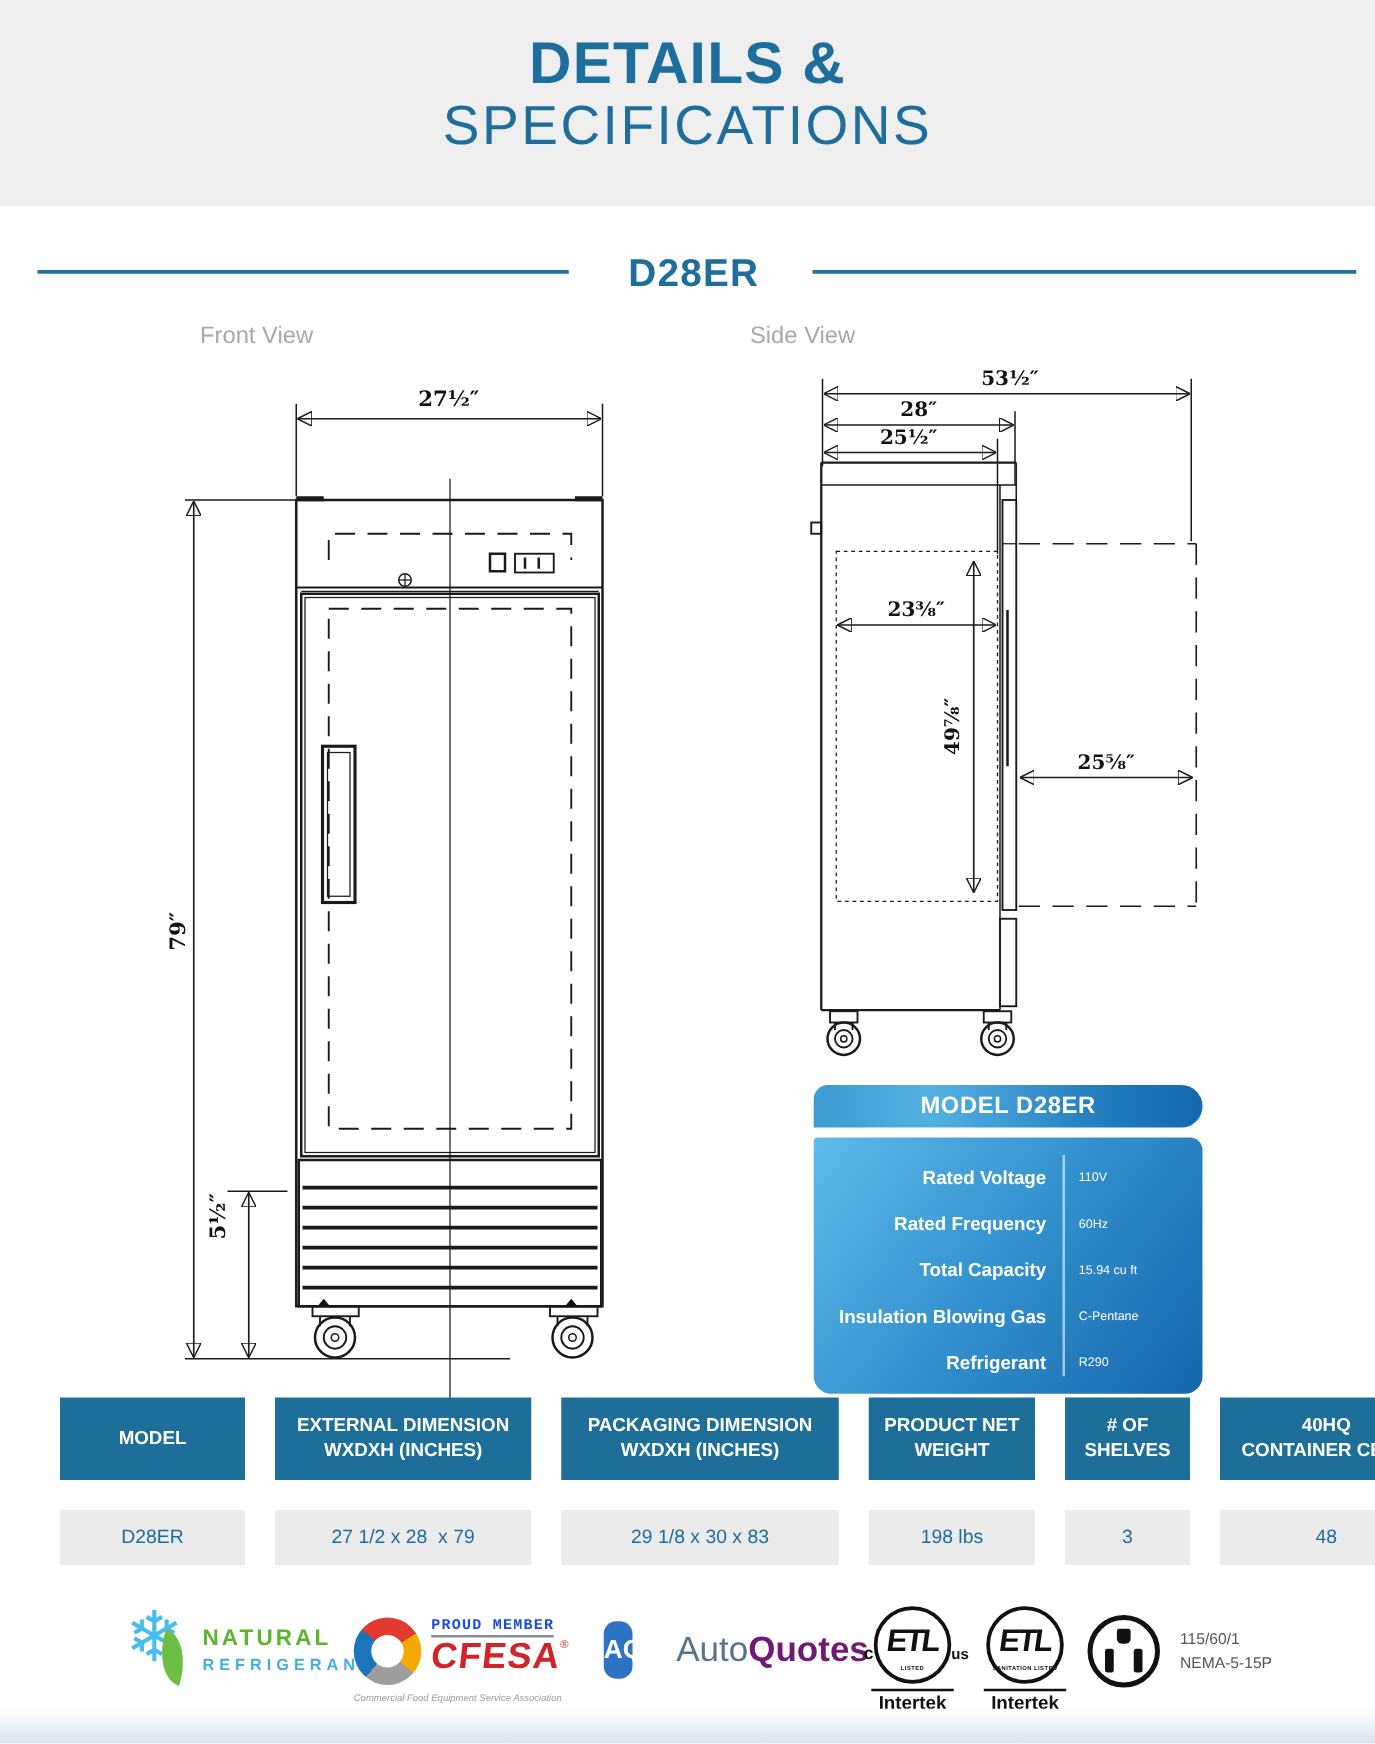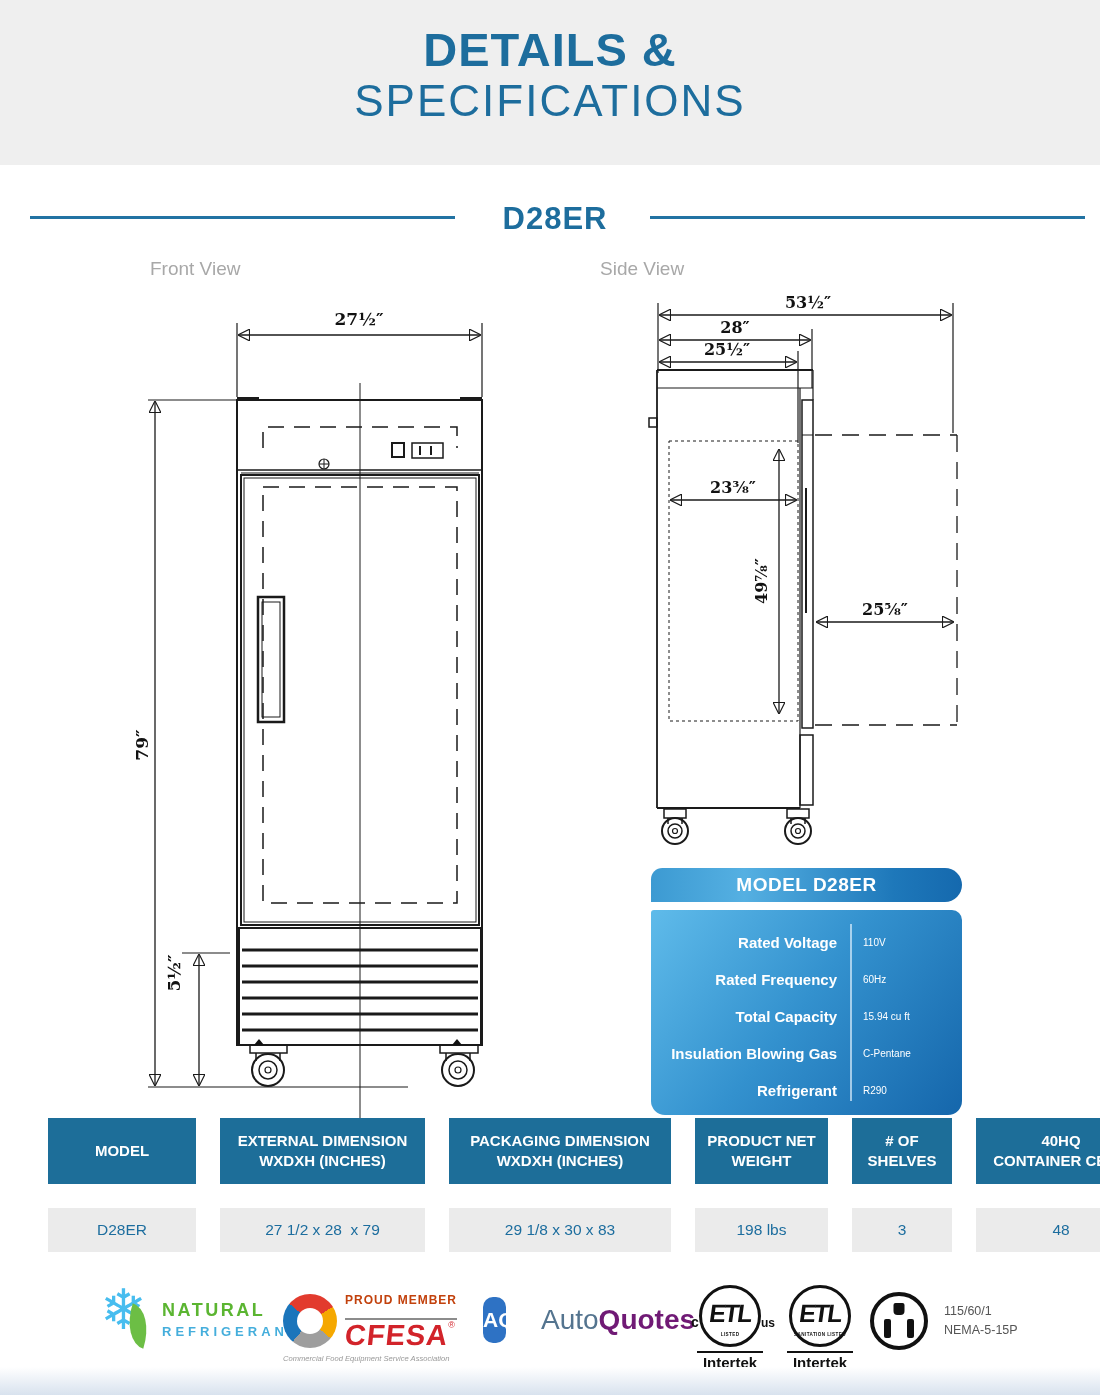--- a/index.html
+++ b/index.html
@@ -14,21 +14,21 @@
           font-size:44px;font-weight:400;letter-spacing:2px;color:#1d6d9d;}
 
   
   .rule{position:absolute;top:216px;height:3px;background:#2273a3;}
   .rule-left{left:30px;width:425px;}
   .rule-right{left:650px;width:435px;}
   .model-heading{position:absolute;left:460px;top:201px;width:190px;text-align:center;
                  font-size:31px;font-weight:700;letter-spacing:1px;color:#1d6d9d;}
 
   .view-label{position:absolute;font-size:19px;color:#a8a8a8;}
-  .front-view-label{left:150px;top:258px;}
+  .front-view-label{left:160px;top:258px;}
   .side-view-label{left:600px;top:258px;}
 
   
   svg{position:absolute;}
   svg line, svg path, svg rect, svg circle, svg polyline{stroke:#1a1a1a;fill:none;}
   .dim{font-family:"DejaVu Serif", serif;font-weight:bold;font-size:17px;fill:#111;
        text-anchor:middle;stroke:none;}
   .dim-s{font-size:16px;}
 
   
@@ -64,22 +64,22 @@
         border-radius:0 100% 0 100%;transform:rotate(18deg);}
   .nat-text{position:absolute;left:62px;top:12px;}
   .nat1{font-size:18px;font-weight:800;letter-spacing:2.5px;color:#5bb531;}
   .nat2{font-size:13px;font-weight:700;letter-spacing:4px;color:#45aedc;margin-top:3px;}
   
   .cfesa{left:283px;top:1288px;width:190px;height:76px;}
   .cfesa-ring{position:absolute;left:0;top:6px;width:54px;height:54px;border-radius:50%;
       background:conic-gradient(from 220deg,#1b75bb 0 25%,#e23b2e 25% 55%,#f5a800 55% 75%,#9e9e9e 75% 100%);}
   .cfesa-hole{position:absolute;left:14px;top:14px;width:26px;height:26px;border-radius:50%;background:#fff;}
   .cfesa-right{position:absolute;left:62px;top:2px;width:130px;}
-  .cfesa-member{font-size:12px;font-weight:700;letter-spacing:1px;color:#c2410c;
-      border-bottom:2px solid #8c8c8c;display:inline-block;padding-bottom:11px;}
+  .cfesa-member{font-size:12px;font-weight:700;letter-spacing:1px;color:#1d4ed8;
+      border-bottom:2px solid #8c8c8c;display:inline-block;padding-bottom:1px;font-family:Liberation Mono, monospace;}
   .cfesa-name{font-size:29px;font-weight:800;color:#d2232a;transform:skewX(-6deg);
       display:inline-block;letter-spacing:1px;line-height:1.05;}
   .cfesa-reg{font-size:9px;color:#d2232a;vertical-align:top;}
   .cfesa-sub{position:absolute;left:0px;top:66px;width:200px;font-size:7.6px;font-style:italic;color:#999;}
   
   .aq{left:483px;top:1297px;width:190px;height:50px;}
   .aq-badge{position:absolute;left:0;top:0;width:23px;height:46px;border-radius:10px;
       background:#2e72c4;color:#fff;font-size:21px;font-weight:700;text-align:center;line-height:46px;}
   .aq-name{position:absolute;left:58px;top:7px;font-size:28px;}
   .aq-reg{color:#54748f;font-weight:400;}

